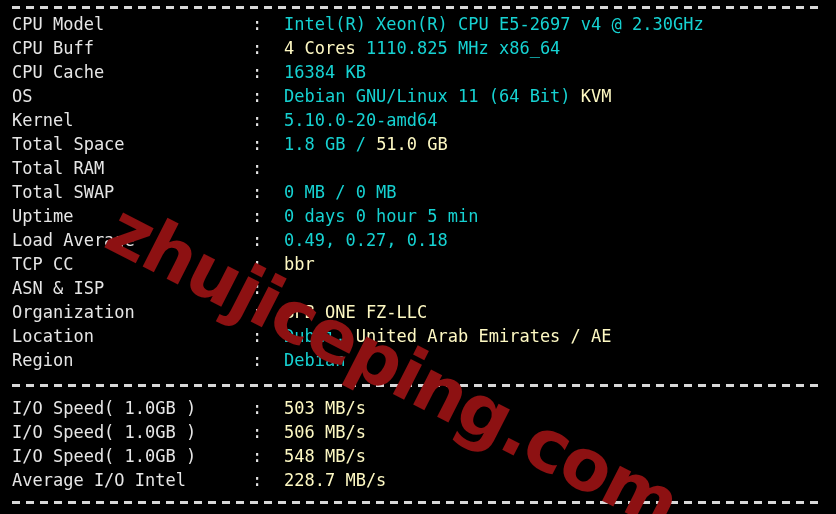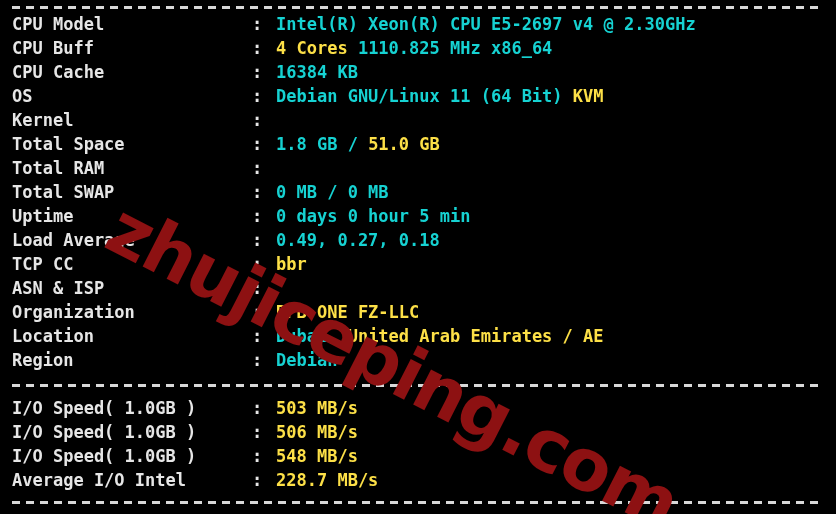--- a/index.html
+++ b/index.html
@@ -30,21 +30,20 @@
         rgba(0,0,0,0) 8px, rgba(0,0,0,0) 14px);
   }
   #rule-top    { top: 6px;   }
   #rule-mid    { top: 384px; }
   #rule-bottom { top: 501px; }
 
   .rows {
     position: absolute;
     left: 0;
     width: 804px;
-    font-weight: bold;
   }
   #rows-sysinfo { top: 12px; }
   #rows-iospeed { top: 396px; }
 
   .row {
     position: relative;
     height: 24px;
     line-height: 24px;
     white-space: pre;
     font-size: 17px;
@@ -54,24 +53,24 @@
     left: 12px;
     color: #e6e6e6;
   }
   .colon {
     position: absolute;
     left: 252px;
     color: #e6e6e6;
   }
   .value {
     position: absolute;
-    left: 276px;
+    left: 284px;
     color: #16d2d2;
   }
-  .value .hl { color: #fde047; }
+  .value .hl { color: #fef9c3; }
 
   #watermark {
     position: absolute;
     left: 132px;
     top: 126px;
     width: 560px;
     height: 210px;
     pointer-events: none;
     z-index: 5;
   }
@@ -94,21 +93,21 @@
 
 <div id="terminal">
 
   <div class="rule" id="rule-top"></div>
 
   <div class="rows" id="rows-sysinfo">
       <div class="row"><span class="label">CPU Model</span><span class="colon">:</span><span class="value"><span>Intel(R) Xeon(R) CPU E5-2697 v4 @ 2.30GHz</span></span></div>
       <div class="row"><span class="label">CPU Buff</span><span class="colon">:</span><span class="value"><span class="hl">4 Cores </span><span>1110.825 MHz x86_64</span></span></div>
       <div class="row"><span class="label">CPU Cache</span><span class="colon">:</span><span class="value"><span>16384 KB</span></span></div>
       <div class="row"><span class="label">OS</span><span class="colon">:</span><span class="value"><span>Debian GNU/Linux 11 (64 Bit) </span><span class="hl">KVM</span></span></div>
-      <div class="row"><span class="label">Kernel</span><span class="colon">:</span></div>
+      <div class="row"><span class="label">Kernel</span><span class="colon">:</span><span class="value"><span>5.10.0-20-amd64</span></span></div>
       <div class="row"><span class="label">Total Space</span><span class="colon">:</span><span class="value"><span>1.8 GB / </span><span class="hl">51.0 GB</span></span></div>
       <div class="row"><span class="label">Total RAM</span><span class="colon">:</span></div>
       <div class="row"><span class="label">Total SWAP</span><span class="colon">:</span><span class="value"><span>0 MB / 0 MB</span></span></div>
       <div class="row"><span class="label">Uptime</span><span class="colon">:</span><span class="value"><span>0 days 0 hour 5 min</span></span></div>
       <div class="row"><span class="label">Load Average</span><span class="colon">:</span><span class="value"><span>0.49, 0.27, 0.18</span></span></div>
       <div class="row"><span class="label">TCP CC</span><span class="colon">:</span><span class="value"><span class="hl">bbr</span></span></div>
       <div class="row"><span class="label">ASN &amp; ISP</span><span class="colon">:</span></div>
       <div class="row"><span class="label">Organization</span><span class="colon">:</span><span class="value"><span class="hl">BFB ONE FZ-LLC</span></span></div>
       <div class="row"><span class="label">Location</span><span class="colon">:</span><span class="value"><span>Dubai, </span><span class="hl">United Arab Emirates / AE</span></span></div>
       <div class="row"><span class="label">Region</span><span class="colon">:</span><span class="value"><span>Debian</span></span></div>

